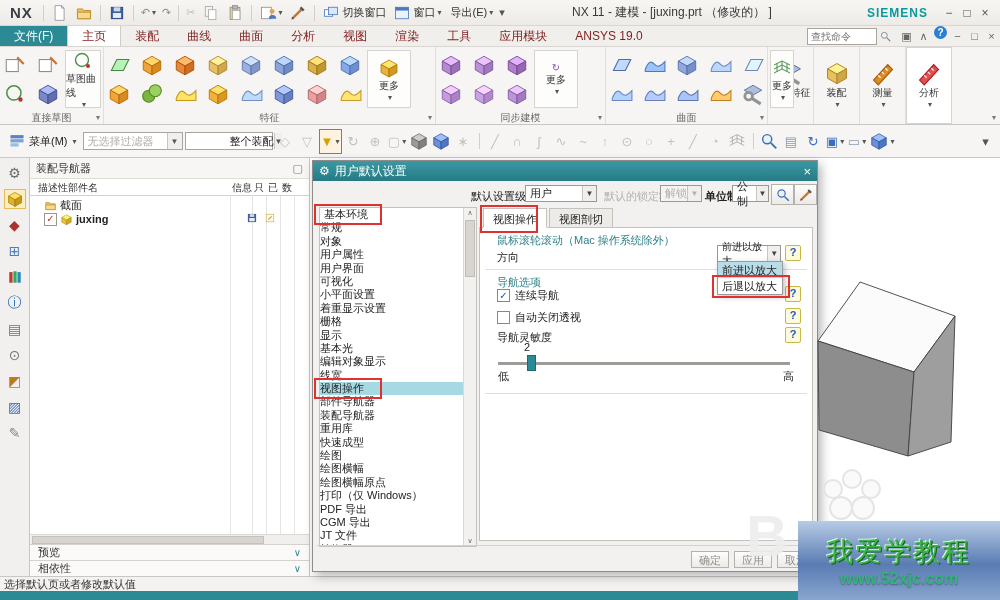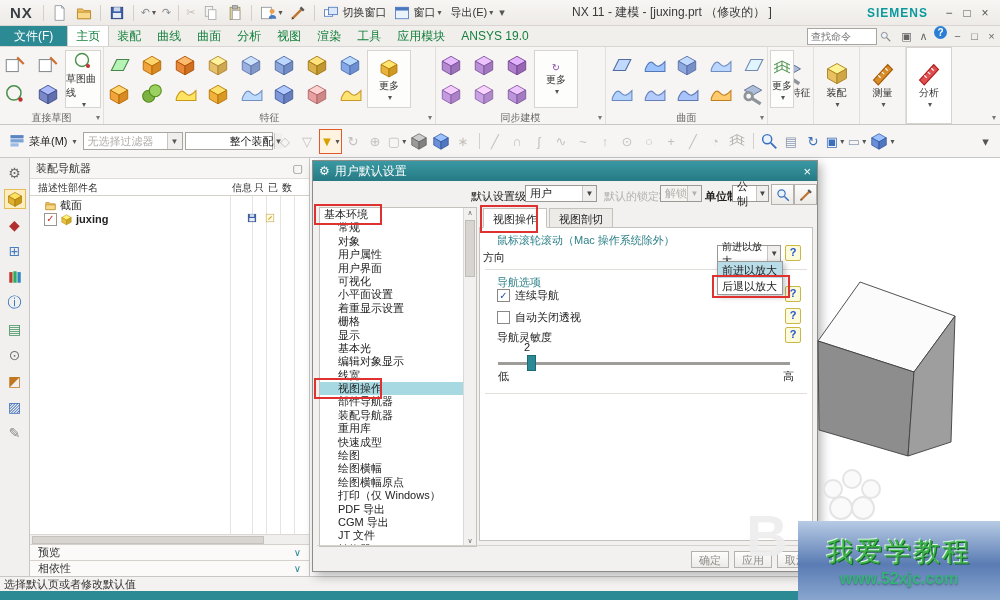--- a/index.html
+++ b/index.html
@@ -14,21 +14,21 @@
   #qa{display:flex;align-items:center;}
   .qbtn{display:flex;align-items:center;padding:1px 2px;margin:0 1px;}
   .qbtn .qlbl{margin-left:3px;font-size:11px;color:#333;}
   #wtitle{position:absolute;left:672px;transform:translateX(-50%);font-size:12px;color:#3a3a3a;white-space:nowrap;}
   #brand{position:absolute;right:72px;font-weight:bold;font-size:12px;color:#0a9a9e;letter-spacing:1px;}
   .winbtn{width:18px;text-align:center;color:#555;font-size:12px;}
   #twin{position:absolute;right:6px;display:flex;}
   
   #menubar{position:absolute;left:0;top:26px;width:1000px;height:21px;background:#f1efec;display:flex;align-items:stretch;border-bottom:1px solid #d8d5d2;box-sizing:border-box;}
   #filetab{background:#2b8a94;color:#fff;padding:0 14px;display:flex;align-items:center;font-size:12px;}
-  .mtab{padding:0 8px;display:flex;align-items:center;color:#15803d;font-size:12px;}
+  .mtab{padding:0 14px;display:flex;align-items:center;color:#7f1d1d;font-size:12px;}
   .mtab.active{background:#fff;border-left:1px solid #d0cdc9;border-right:1px solid #d0cdc9;}
   #mspacer{flex:1;}
   #searchwrap{display:flex;align-items:center;margin-right:4px;}
   #cmdsearch{width:62px;height:13px;border:1px solid #a8a5a1;font-size:10px;padding:1px 3px;color:#555;}
   .mico{width:17px;text-align:center;color:#666;font-size:11px;display:flex;align-items:center;justify-content:center;}
   #mhelp{width:13px;height:13px;border-radius:50%;background:#2a7fd4;color:#fff;font-weight:bold;font-size:10px;line-height:13px;text-align:center;margin:0 2px;}
   
   #ribbon{position:absolute;left:0;top:47px;width:1000px;height:78px;background:#f6f5f3;border-bottom:1px solid #c9c7c5;box-sizing:border-box;}
   #rgroups{display:flex;height:100%;}
   .rgroup{position:relative;height:100%;border-right:1px solid #e2dfdb;box-sizing:border-box;padding:1px 2px 13px 2px;}
@@ -82,21 +82,21 @@
   .dlabel{position:absolute;font-size:11px;color:#222;white-space:nowrap;}
   .dlabel.gray{color:#b2b0ac;}
   .dlabel.bold{font-weight:bold;}
   .dcombo{position:absolute;height:17px;background:#fff;border:1px solid #9c9995;font-size:11px;display:flex;align-items:center;padding-left:4px;box-sizing:border-box;}
   .dcombo .arr{margin-left:auto;width:13px;height:100%;background:#f0efed;border-left:1px solid #c8c5c1;display:flex;align-items:center;justify-content:center;font-size:8px;color:#444;}
   .dcombo.disabled{background:#f5f4f2;}
   .dcombo.disabled span{color:#b2b0ac;}
   .dtool{position:absolute;width:21px;height:19px;border:1px solid #b5b2ae;background:linear-gradient(#fdfdfc,#eceae7);display:flex;align-items:center;justify-content:center;}
   #dtree{position:absolute;left:6px;top:46px;width:158px;height:340px;background:#fff;border:1px solid #c5c2be;box-sizing:border-box;}
   #titems{position:absolute;left:0;top:0;right:12px;bottom:0;overflow:hidden;}
-  .titem{height:13.4px;line-height:13.4px;padding-left:18px;white-space:nowrap;font-size:11px;color:#222;}
+  .titem{height:13.4px;line-height:13.4px;white-space:nowrap;font-size:11px;color:#222;}
   .titem.root{padding-left:4px;}
   .titem.sel{background:#a6d9e2;}
   .vscroll{position:absolute;right:0;top:0;width:12px;bottom:0;background:#f2f1ef;border-left:1px solid #dcd9d5;font-size:7px;color:#666;text-align:center;}
   .vscroll .sarr{height:10px;line-height:10px;}
   .vscroll .sdown{position:absolute;bottom:0;left:0;right:0;}
   .vscroll .sthumb{position:absolute;left:1px;right:1px;top:12px;height:55px;background:#d8d5d1;border:1px solid #c0bdb9;}
   #dtabs{position:absolute;left:170px;top:47px;display:flex;}
   .dtab{height:20px;line-height:20px;padding:0 9px;border:1px solid #c5c2be;background:#edebe8;font-size:11px;margin-right:2px;position:relative;box-sizing:border-box;}
   .dtab.active{background:#fff;border-bottom-color:#fff;z-index:3;}
   #cbox{position:absolute;left:166px;top:66px;width:334px;height:314px;background:#fff;border:1px solid #c5c2be;box-sizing:border-box;}
@@ -1012,21 +1012,21 @@
       </div>
     </div>
 
     <div id="dtabs">
       <span class="dtab active">视图操作</span>
       <span class="dtab">视图剖切</span>
     </div>
     <div id="cbox"></div>
 
     <span class="dsection" style="left:184px;top:72px;">鼠标滚轮滚动（Mac 操作系统除外）</span>
-    <span class="dlabel" style="left:170px;top:89px;">方向</span>
+    <span class="dlabel" style="left:184px;top:89px;">方向</span>
     <span class="dcombo" style="left:404px;top:84px;width:64px;">
       <span style="font-size:10px;">前进以放大</span>
       <span class="arr">▼</span>
     </span>
     <span class="qmark" style="left:472px;top:84px;">?</span>
     <div class="divider" style="left:172px;top:108px;width:322px;"></div>
     <span class="dsection" style="left:184px;top:114px;">导航选项</span>
     <span class="chk" style="left:184px;top:127px;">
       <span class="box">✓</span>
       <span>连续导航</span>

